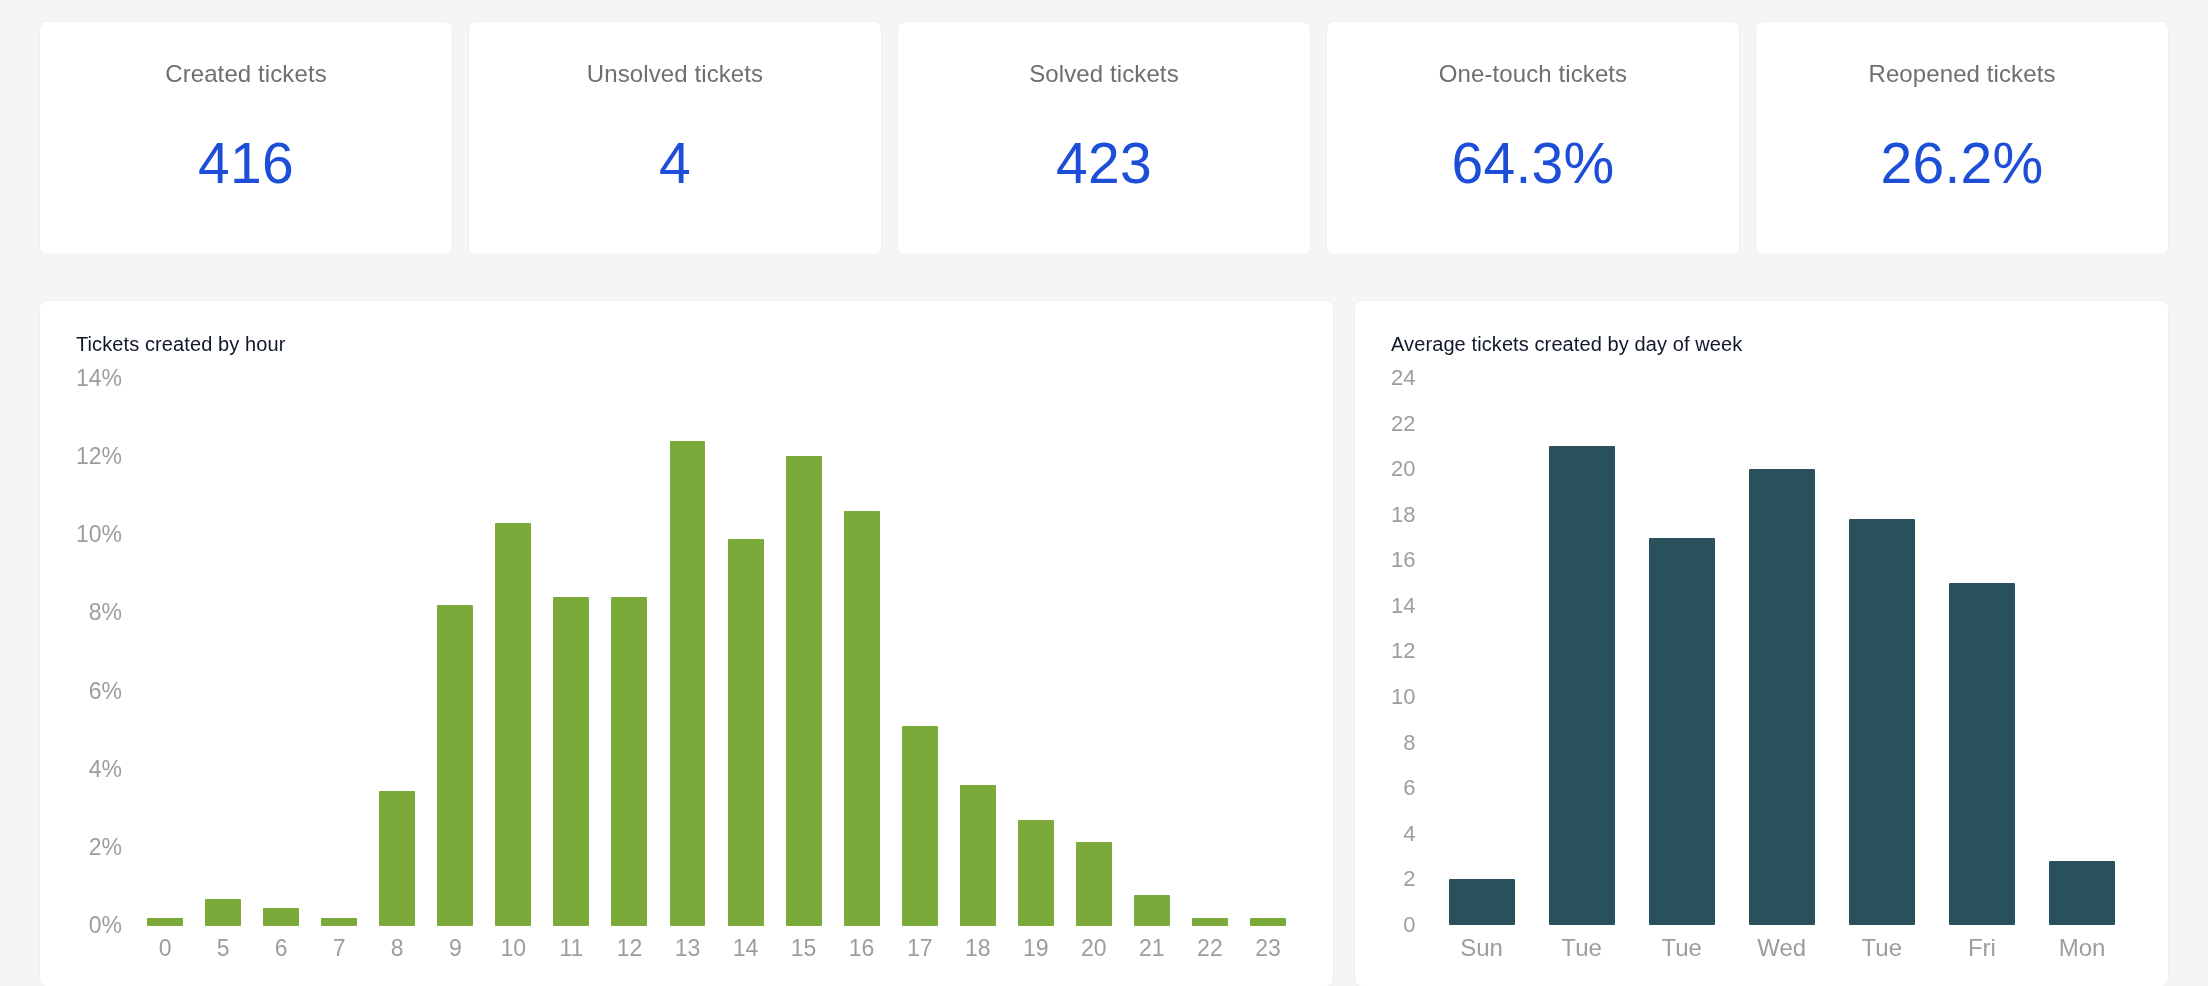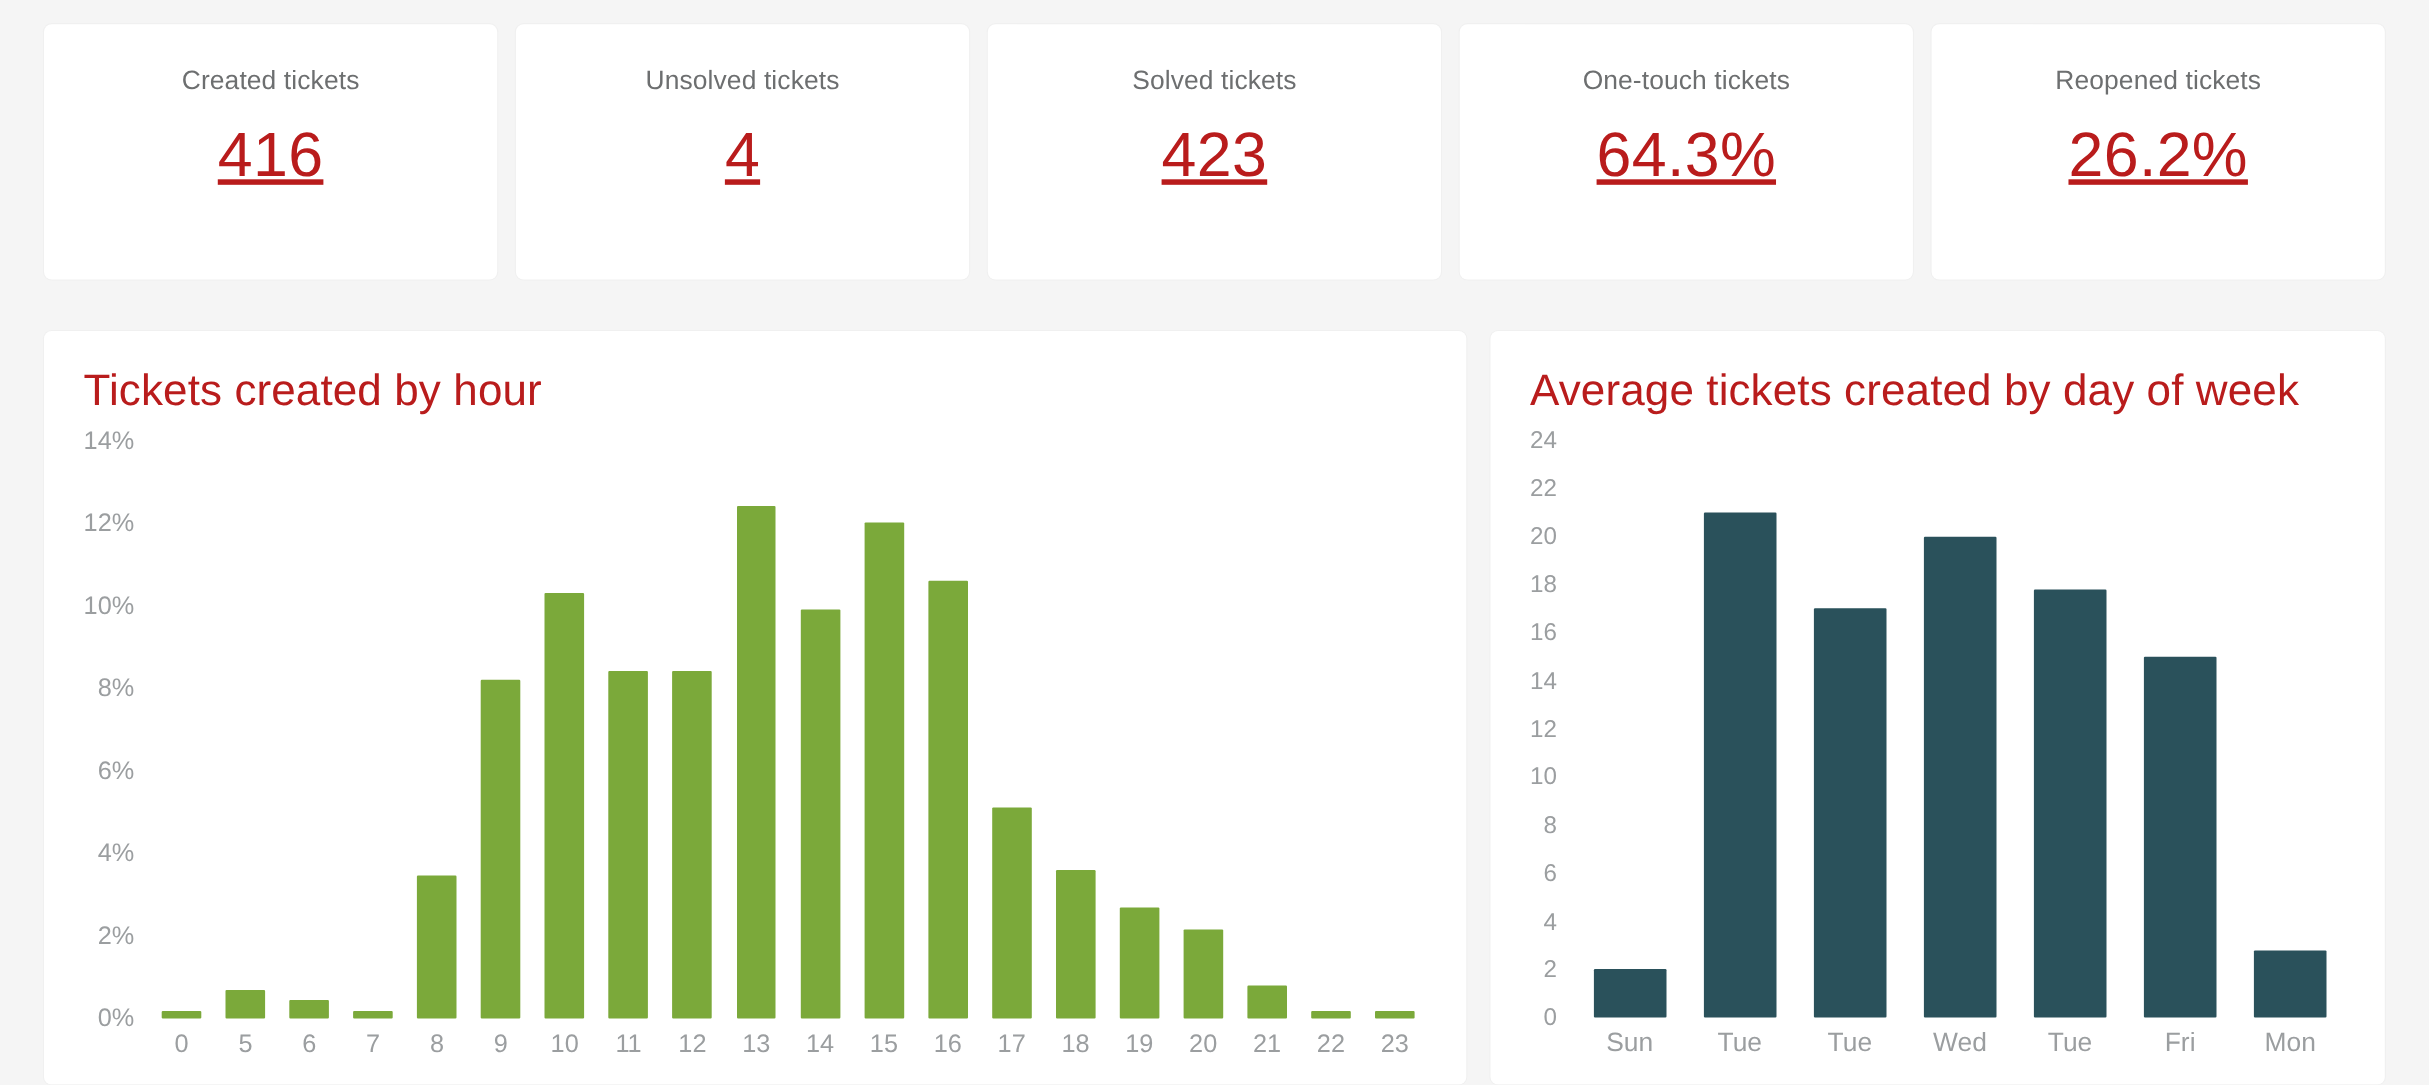--- a/index.html
+++ b/index.html
@@ -42,25 +42,24 @@
 
   .kpi-label {
     font-size: 24px;
     color: #6d6f70;
     font-weight: 400;
     letter-spacing: 0.1px;
   }
 
   .kpi-value {
     font-size: 57px;
-    color: #b91c1c;
+    color: #1d4ed8;
     font-weight: 400;
-    margin-top: 20px;
+    margin-top: 42px;
     letter-spacing: 0.3px;
-    text-decoration: underline;
   }
 
   
   .charts-row {
     display: flex;
     gap: 22px;
     margin-top: 47px;
     flex: 1 1 auto;
     min-height: 0;
   }
@@ -72,22 +71,22 @@
     padding: 32px 36px 0 36px;
     display: flex;
     flex-direction: column;
     min-width: 0;
   }
 
   .chart-card.left  { flex: 0 0 1293px; }
   .chart-card.right { flex: 1 1 auto; }
 
   .chart-title {
-    font-size: 40px;
-    color: #b91c1c;
+    font-size: 20px;
+    color: #0f172a;
     font-weight: 400;
     letter-spacing: 0.1px;
     flex: 0 0 auto;
   }
 
   
   .plot {
     flex: 1 1 auto;
     display: grid;
     grid-template-columns: auto 1fr;

